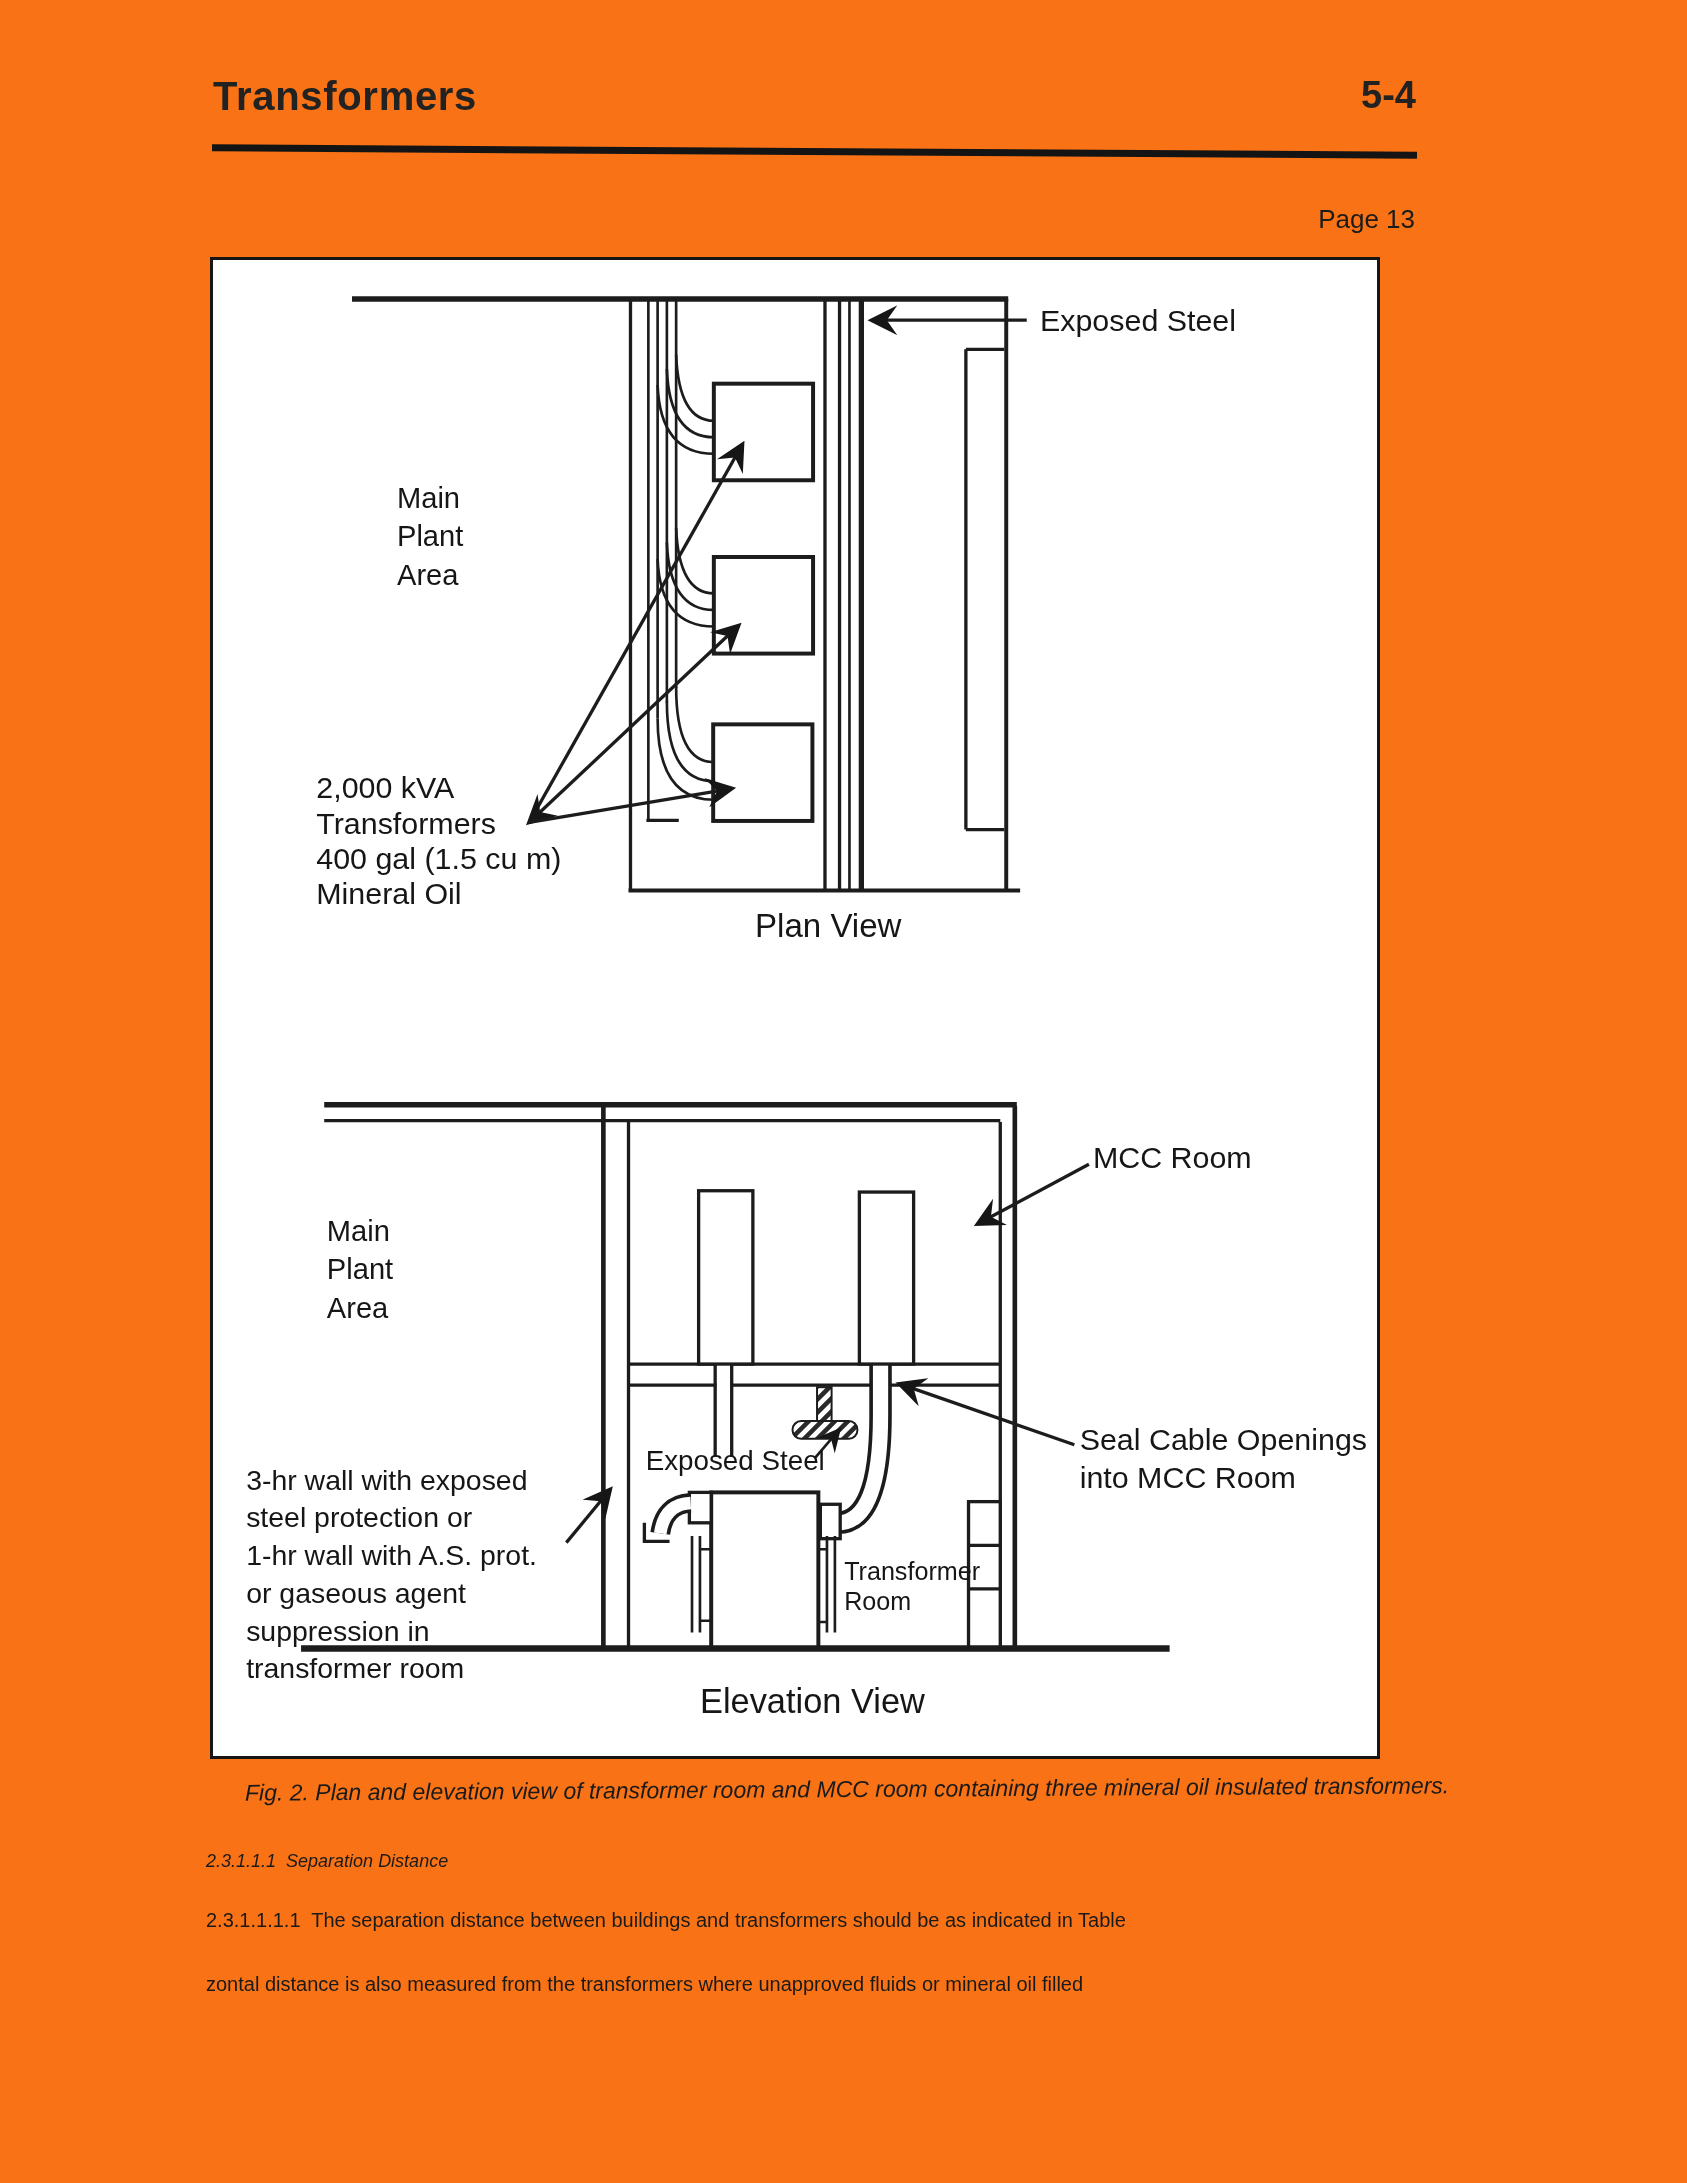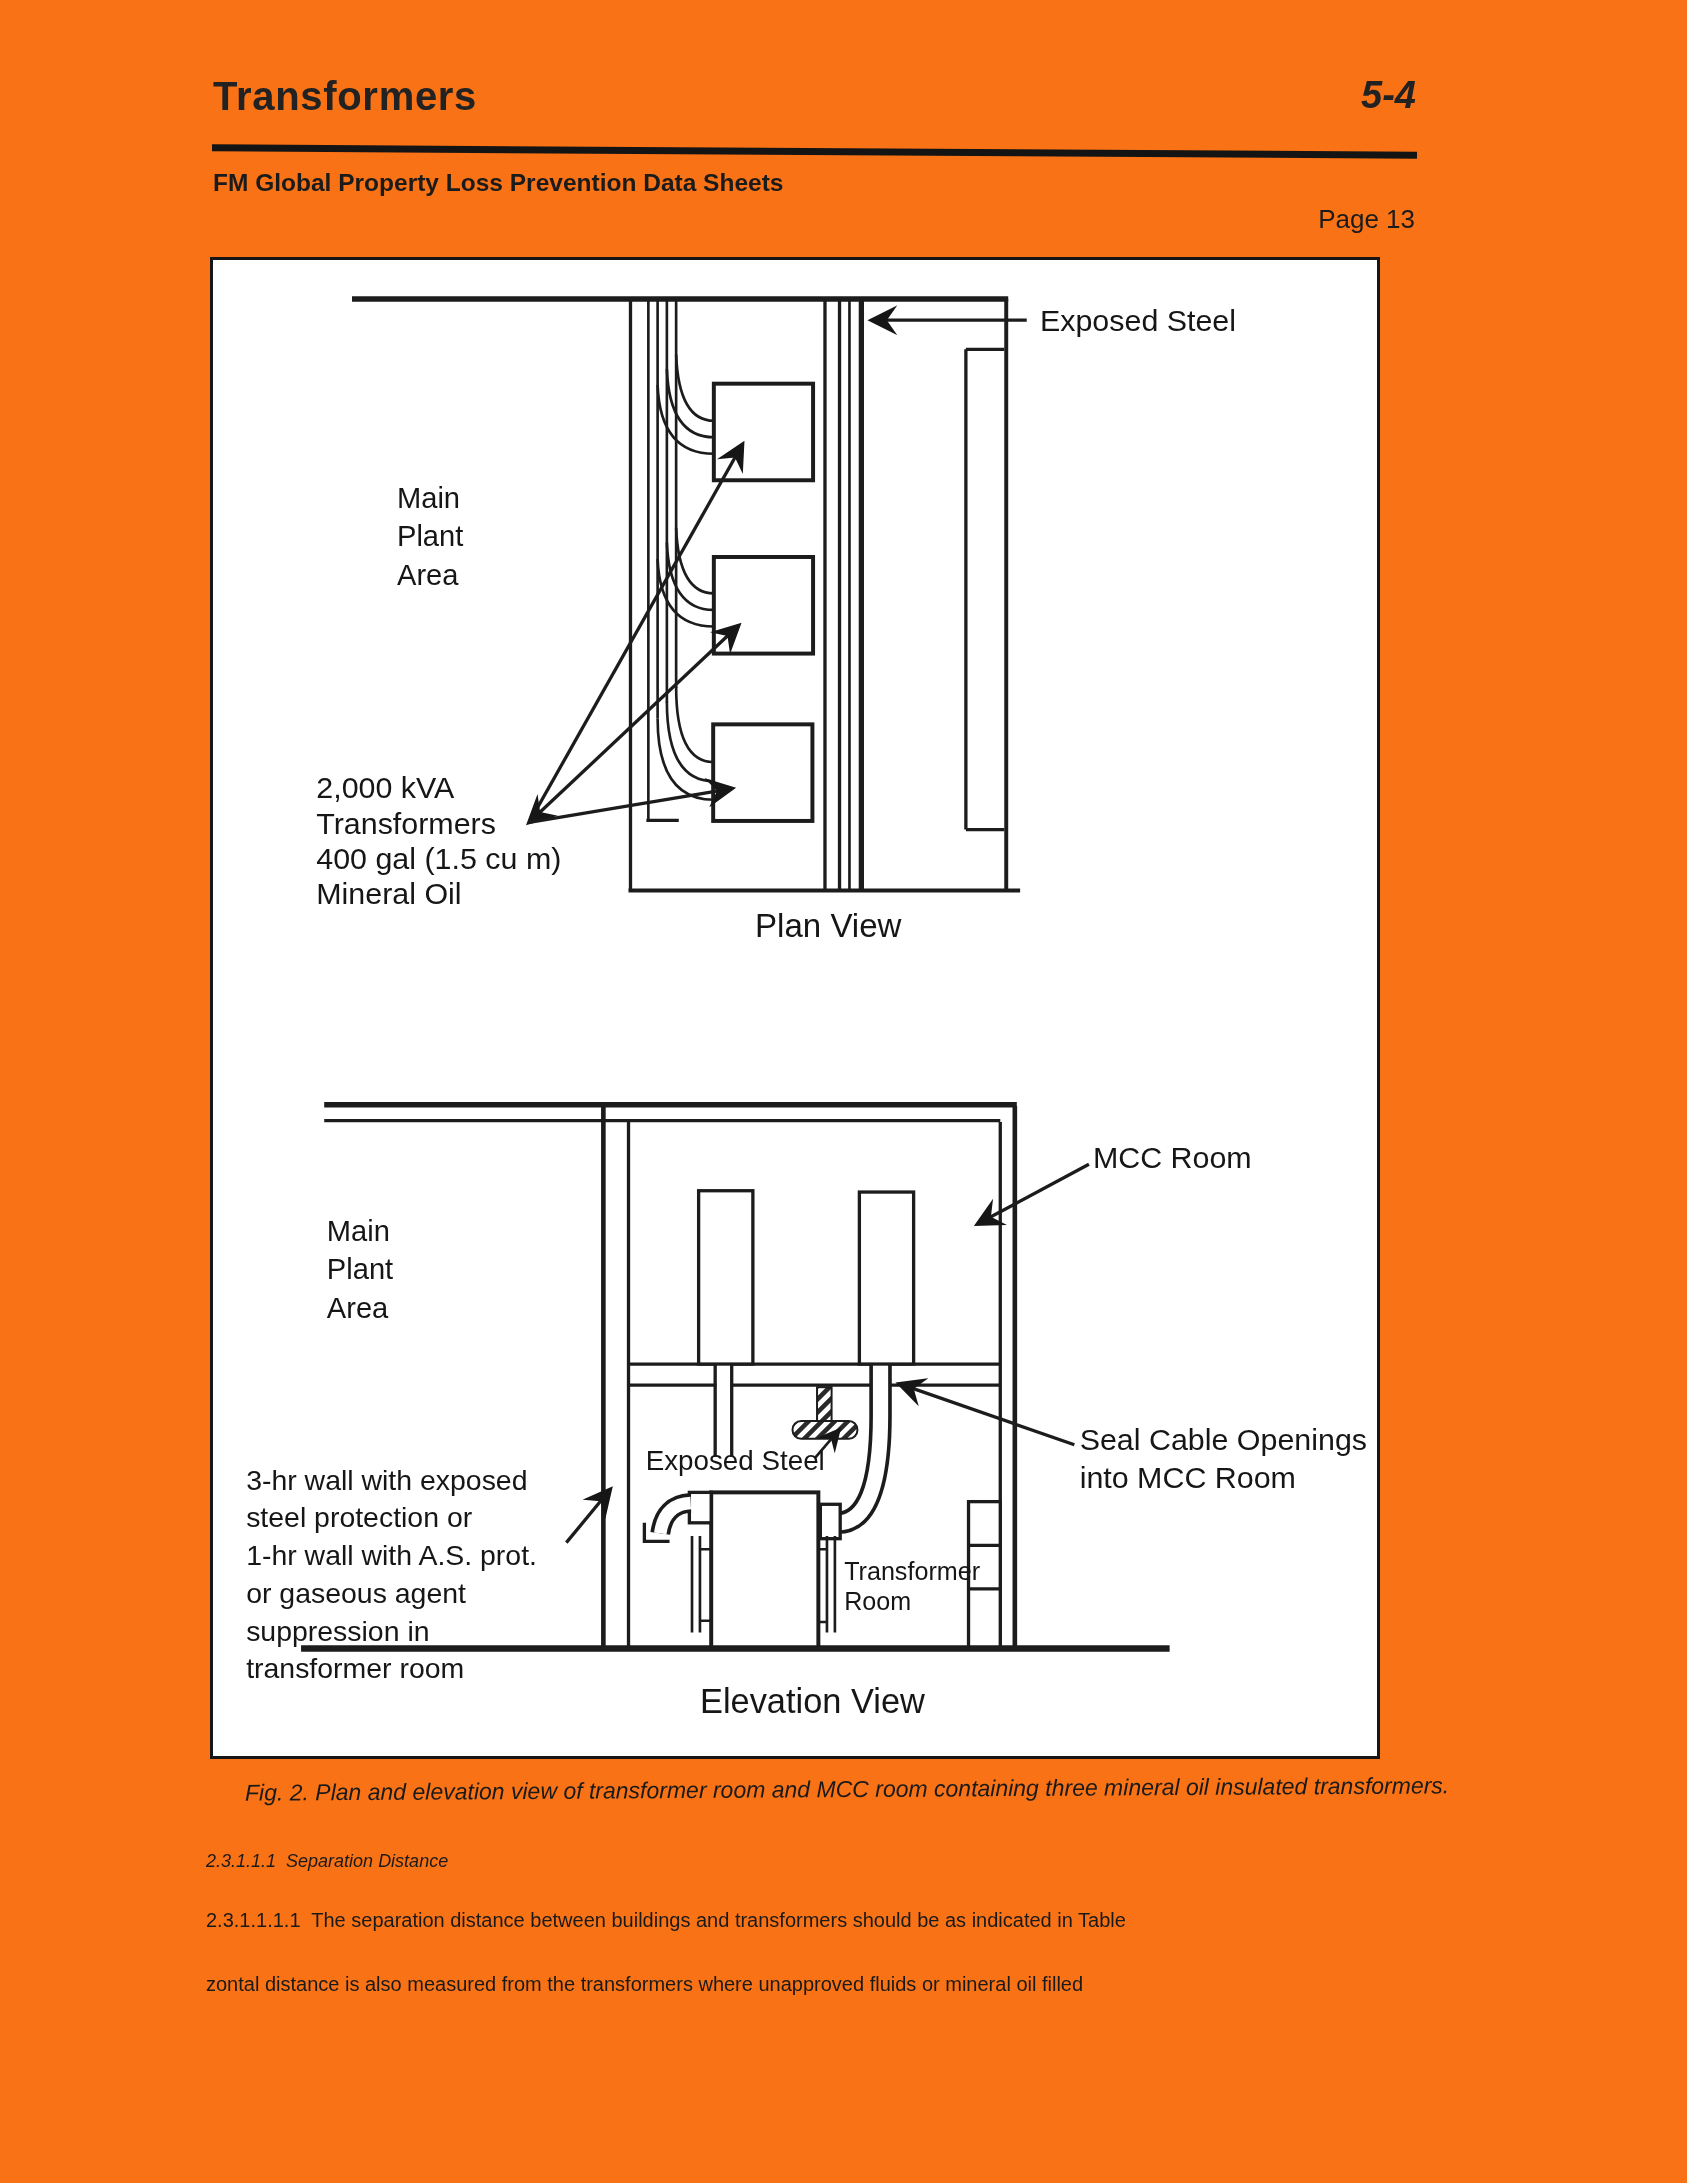--- a/index.html
+++ b/index.html
@@ -6,21 +6,21 @@
   .page{
     position:relative;
     width:1687px;height:2183px;
     background:#f97316;
     font-family:"Liberation Sans", sans-serif;
     color:#1a1a1a;
     overflow:hidden;
   }
   .abs{position:absolute;white-space:pre;}
   .hdr-title{font-size:40px;font-weight:bold;letter-spacing:0.7px;color:#222;}
-  .hdr-code{font-size:38px;font-weight:bold;color:#222;font-style:italic;}
+  .hdr-code{font-size:38px;font-weight:bold;color:#222;}
   .hdr-rule{position:absolute;background:#141414;}
   .hdr-sub{font-size:24.5px;font-weight:bold;color:#1b1b1b;}
   .hdr-page{font-size:26px;color:#1b1b1b;margin-top:31px;}
   .fig-frame{
     position:absolute;left:210px;top:257px;width:1170px;height:1502px;
     border:3.3px solid #161616;background:#fff;box-sizing:border-box;
   }
   svg.fig{position:absolute;left:0;top:0;width:1687px;height:2183px;}
   svg.fig text{font-family:"Liberation Sans", sans-serif;fill:#161616;}
   .caption{font-size:23px;font-style:italic;color:#1a1a1a;}
@@ -29,21 +29,20 @@
   .footer{font-size:24.5px;color:#1a1a1a;}
 </style>
 </head>
 <body>
 
 <div class="page">
 
   <div class="abs hdr-title" style="left:213px;top:74px;">Transformers</div>
   <div class="abs hdr-code" style="left:1330px;top:74px;width:86px;text-align:right;">5-4</div>
   <div class="hdr-rule" style="left:212px;top:148px;width:1205px;height:6.6px;transform:rotate(0.35deg);"></div>
-  <div class="abs hdr-sub" style="left:213px;top:169px;">FM Global Property Loss Prevention Data Sheets</div>
   <div class="abs hdr-page" style="left:1283px;top:173px;width:132px;text-align:right;">Page 13</div>
 
   <div class="fig-frame"></div>
 
   <svg class="fig" viewBox="0 0 2550 3300">
     <defs>
       <marker id="ah" viewBox="0 0 10 10" refX="8.5" refY="5" markerWidth="9" markerHeight="9" orient="auto-start-reverse">
         <path d="M0,0 L10,5 L0,10 L3.5,5 z" fill="#161616"></path>
       </marker>
       <pattern id="hatch" patternUnits="userSpaceOnUse" width="14" height="14" patternTransform="rotate(45)">

